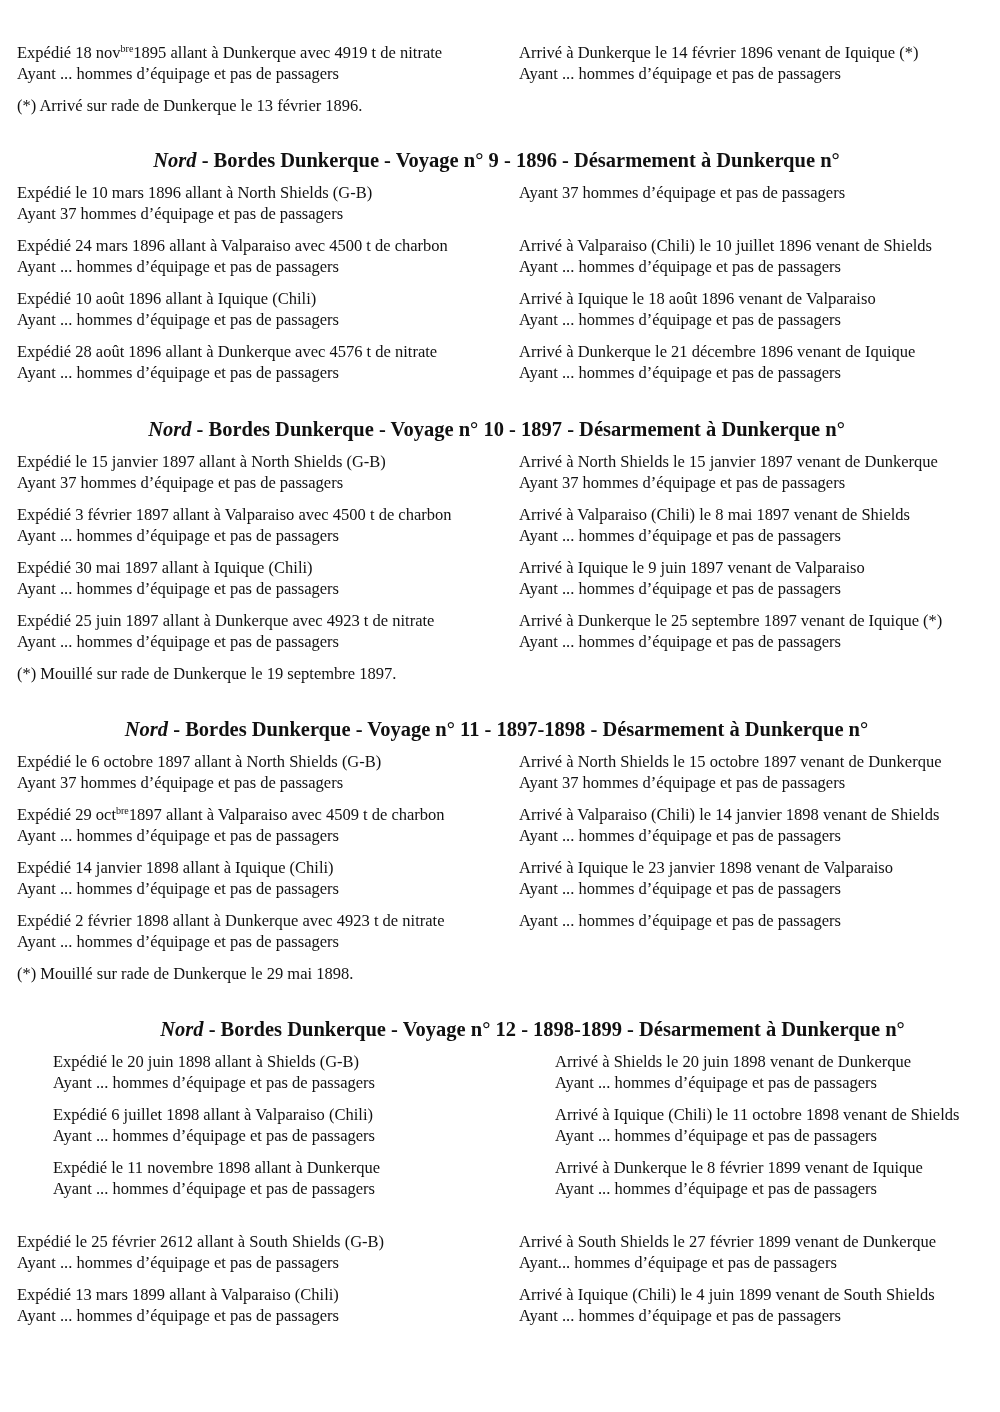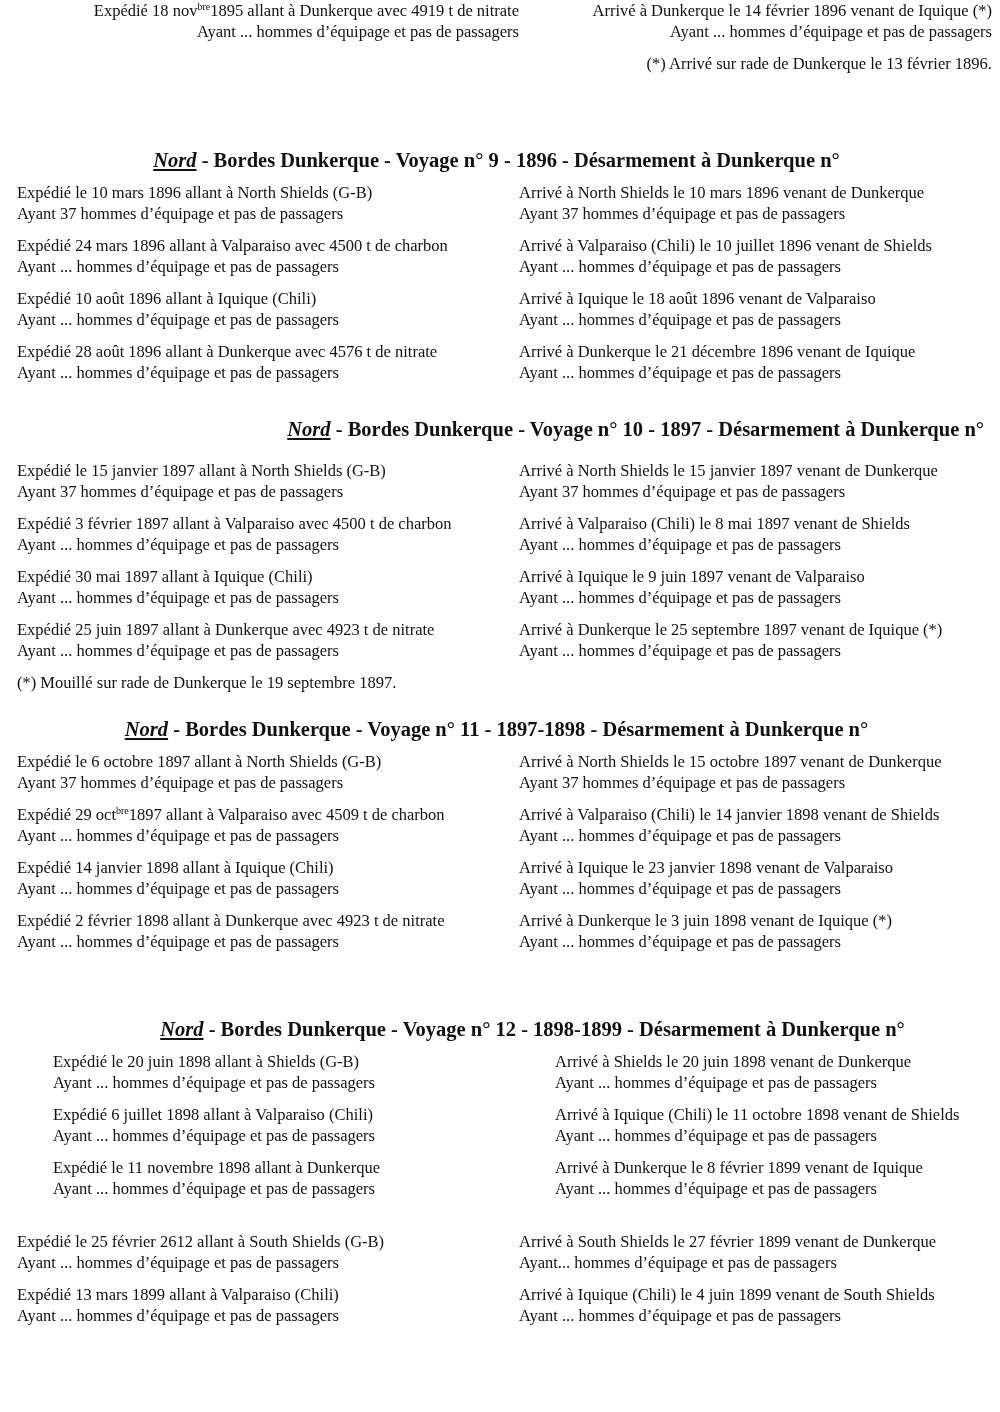--- a/index.html
+++ b/index.html
@@ -8,54 +8,53 @@
     font-family: "Liberation Serif", "DejaVu Serif", serif;
     color: #111111; font-size: 16.5px; line-height: 21px;
   }
   #doc { position: absolute; left: 17px; top: 0; width: 975px; }
   .section { position: relative; }
   .title {
     text-align: center; font-weight: bold; font-size: 20.5px; line-height: 26px;
     white-space: nowrap; margin: 0; padding-left: 0; width: 975px;
     position: relative; left: -8px;
   }
-  .title .ship { font-style: italic; text-decoration: underline; }
+  .title .ship { font-style: italic; }
   .entry { display: flex; margin-bottom: 11px; }
   .col { width: 502px; white-space: nowrap; }
   .col.right { width: 473px; }
   .line { display: block; }
   .note { white-space: nowrap; margin-bottom: 0; }
   sup { font-size: 10px; line-height: 0; vertical-align: 6px; }
 </style>
 </head>
 <body>
 
 <div id="doc">
-    <div class="section" style=" text-align: right;">
+    <div class="section" style="padding-top: 42px;">
       <div class="entry">
         <div class="col left">
           <span class="line">Expédié 18 nov<sup>bre</sup>1895 allant à Dunkerque avec 4919 t de nitrate</span>
           <span class="line">Ayant ... hommes d’équipage et pas de passagers</span>
         </div>
         <div class="col right">
           <span class="line">Arrivé à Dunkerque le 14 février 1896 venant de Iquique (*)</span>
           <span class="line">Ayant ... hommes d’équipage et pas de passagers</span>
         </div>
       </div>
       <div class="note">(*) Arrivé sur rade de Dunkerque le 13 février 1896.</div>
     </div>
     <div class="section" style="position: absolute; top: 147px; left: 0px;">
       <h2 class="title" style="margin-bottom: 9px;"><span class="ship">Nord</span><span> - Bordes Dunkerque - Voyage n° 9 - 1896 - Désarmement à Dunkerque n°</span></h2>
       <div class="entry">
         <div class="col left">
           <span class="line">Expédié le 10 mars 1896 allant à North Shields (G-B)</span>
           <span class="line">Ayant 37 hommes d’équipage et pas de passagers</span>
         </div>
         <div class="col right">
-          <span class="line">Arrivé à North Shields le 10 mars 1896 venant de Dunkerque</span>
           <span class="line">Ayant 37 hommes d’équipage et pas de passagers</span>
         </div>
       </div>
       <div class="entry">
         <div class="col left">
           <span class="line">Expédié 24 mars 1896 allant à Valparaiso avec 4500 t de charbon</span>
           <span class="line">Ayant ... hommes d’équipage et pas de passagers</span>
         </div>
         <div class="col right">
           <span class="line">Arrivé à Valparaiso (Chili) le 10 juillet 1896 venant de Shields</span>
@@ -77,21 +76,21 @@
           <span class="line">Expédié 28 août 1896 allant à Dunkerque avec 4576 t de nitrate</span>
           <span class="line">Ayant ... hommes d’équipage et pas de passagers</span>
         </div>
         <div class="col right">
           <span class="line">Arrivé à Dunkerque le 21 décembre 1896 venant de Iquique</span>
           <span class="line">Ayant ... hommes d’équipage et pas de passagers</span>
         </div>
       </div>
     </div>
     <div class="section" style="position: absolute; top: 416px; left: 0px;">
-      <h2 class="title" style="margin-bottom: 18px; text-align: right;"><span class="ship">Nord</span><span> - Bordes Dunkerque - Voyage n° 10 - 1897 - Désarmement à Dunkerque n°</span></h2>
+      <h2 class="title" style="margin-bottom: 9px;"><span class="ship">Nord</span><span> - Bordes Dunkerque - Voyage n° 10 - 1897 - Désarmement à Dunkerque n°</span></h2>
       <div class="entry">
         <div class="col left">
           <span class="line">Expédié le 15 janvier 1897 allant à North Shields (G-B)</span>
           <span class="line">Ayant 37 hommes d’équipage et pas de passagers</span>
         </div>
         <div class="col right">
           <span class="line">Arrivé à North Shields le 15 janvier 1897 venant de Dunkerque</span>
           <span class="line">Ayant 37 hommes d’équipage et pas de passagers</span>
         </div>
       </div>
@@ -158,24 +157,24 @@
           <span class="line">Arrivé à Iquique le 23 janvier 1898 venant de Valparaiso</span>
           <span class="line">Ayant ... hommes d’équipage et pas de passagers</span>
         </div>
       </div>
       <div class="entry">
         <div class="col left">
           <span class="line">Expédié 2 février 1898 allant à Dunkerque avec 4923 t de nitrate</span>
           <span class="line">Ayant ... hommes d’équipage et pas de passagers</span>
         </div>
         <div class="col right">
-          <span class="line">Arrivé à Dunkerque le 3 juin 1898 venant de Iquique (*)</span>
-          <span class="line">Ayant ... hommes d’équipage et pas de passagers</span>
-        </div>
-      </div>
+          <span class="line">Ayant ... hommes d’équipage et pas de passagers</span>
+        </div>
+      </div>
+      <div class="note">(*) Mouillé sur rade de Dunkerque le 29 mai 1898.</div>
     </div>
     <div class="section" style="position: absolute; top: 1016px; left: 0px; margin-left: 36px;">
       <h2 class="title" style="margin-bottom: 9px;"><span class="ship">Nord</span><span> - Bordes Dunkerque - Voyage n° 12 - 1898-1899 - Désarmement à Dunkerque n°</span></h2>
       <div class="entry">
         <div class="col left">
           <span class="line">Expédié le 20 juin 1898 allant à Shields (G-B)</span>
           <span class="line">Ayant ... hommes d’équipage et pas de passagers</span>
         </div>
         <div class="col right">
           <span class="line">Arrivé à Shields le 20 juin 1898 venant de Dunkerque</span>

